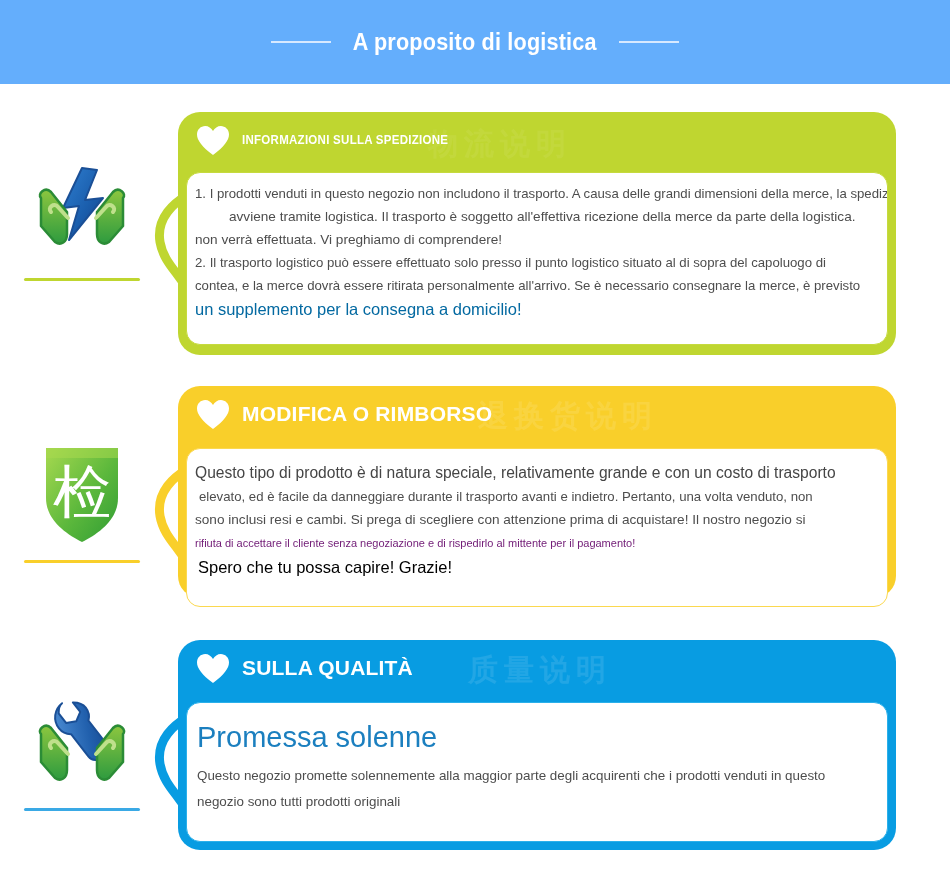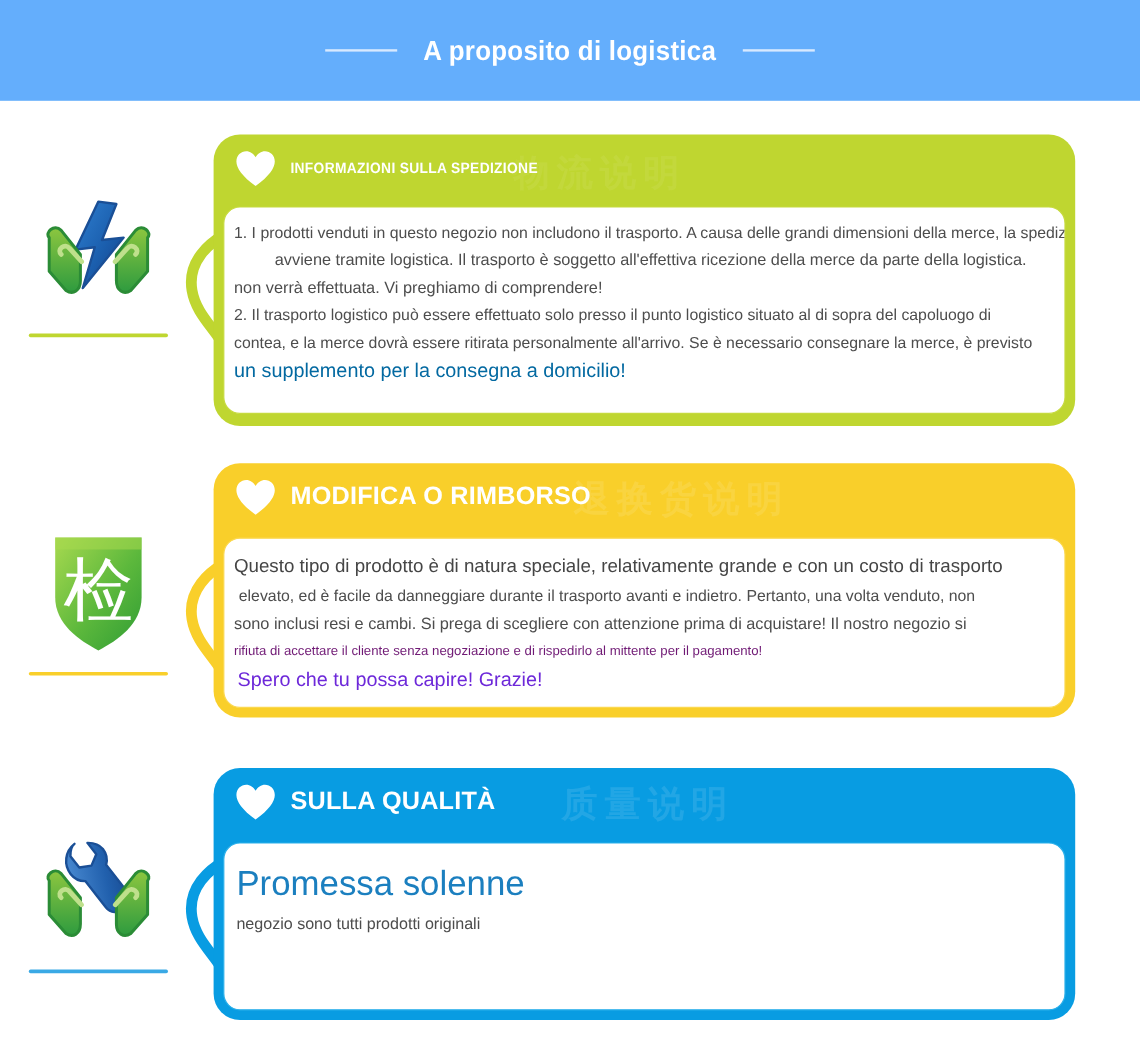--- a/index.html
+++ b/index.html
@@ -142,27 +142,27 @@
   #panel1 .l6 { font-size: 13.2px; line-height: 23px; }
   #panel1 .l7 { font-size: 16.5px; line-height: 24px; color: #0369a1; }
 
   
   #card2 {
     left: 178px; top: 386px; width: 718px; height: 212px;
     background: #f9cf2a;
   }
   #card2 .head-title { font-size: 21px; font-weight: 700; letter-spacing: .2px; }
   #card2 .head-ghost { left: 300px; top: 10px; opacity: .10; }
-  #panel2 { left: 186px; top: 448px; width: 702px; height: 142px; border: 1px solid #fbd84f; }
+  #panel2 { left: 186px; top: 448px; width: 702px; height: 159px; border: 1px solid #fbd84f; }
   #panel2 .body { padding: 12px 8px 0 8px; }
   #panel2 .l1 { font-size: 15.6px; line-height: 24px; color: #454545; }
   #panel2 .l2 { font-size: 13.2px; line-height: 23px; padding-left: 4px; }
   #panel2 .l3 { font-size: 13.6px; line-height: 23px; }
   #panel2 .l4 { font-size: 11px; line-height: 24px; color: #701a75; }
-  #panel2 .l5 { font-size: 16.5px; line-height: 25px; color: #6d28d9; padding-left: 3px; }
+  #panel2 .l5 { font-size: 16.5px; line-height: 25px; color: #000000; padding-left: 3px; }
 
   
   #card3 {
     left: 178px; top: 640px; width: 718px; height: 210px;
     background: #089ce2;
   }
   #card3 .head-title { font-size: 21px; font-weight: 700; letter-spacing: .2px; }
   #card3 .head-ghost { left: 290px; top: 10px; opacity: .10; }
   #panel3 { left: 186px; top: 702px; width: 702px; height: 140px; border: 1px solid #2bb0ea; }
   #panel3 .body { padding: 14px 10px 0 10px; }
@@ -315,16 +315,17 @@
         <path d="M17 30 C6 22 1 15 1 9.5 C1 4.5 4.8 1 9.2 1 C12.4 1 15.3 3 17 6 C18.7 3 21.6 1 24.8 1 C29.2 1 33 4.5 33 9.5 C33 15 28 22 17 30 Z" fill="#ffffff"></path>
       </svg>
       <div class="head-ghost">质量说明</div>
       <div class="head-title">SULLA QUALITÀ</div>
     </div>
   </div>
 
   <div class="panel" id="panel3">
     <div class="body">
       <div class="promessa">Promessa solenne</div>
+      <p class="l1">Questo negozio promette solennemente alla maggior parte degli acquirenti che i prodotti venduti in questo</p>
       <p class="l2">negozio sono tutti prodotti originali</p>
     </div>
   </div>
 </div>
 
 </body></html>

